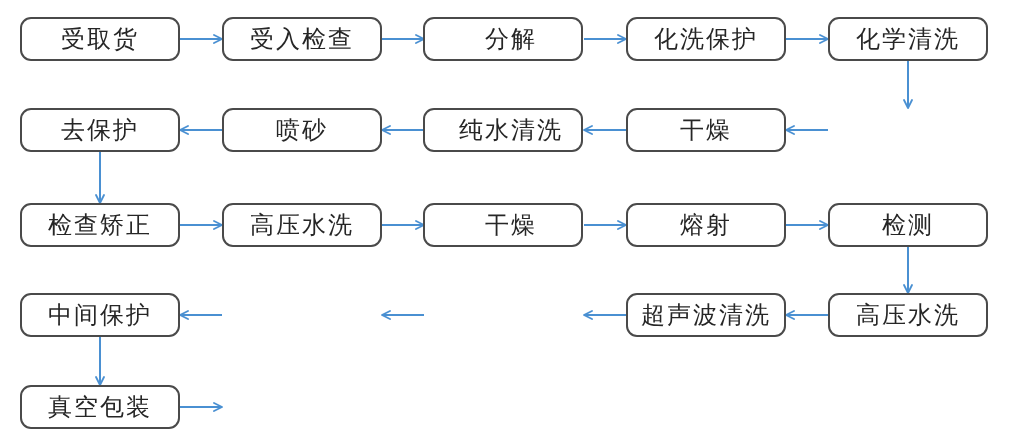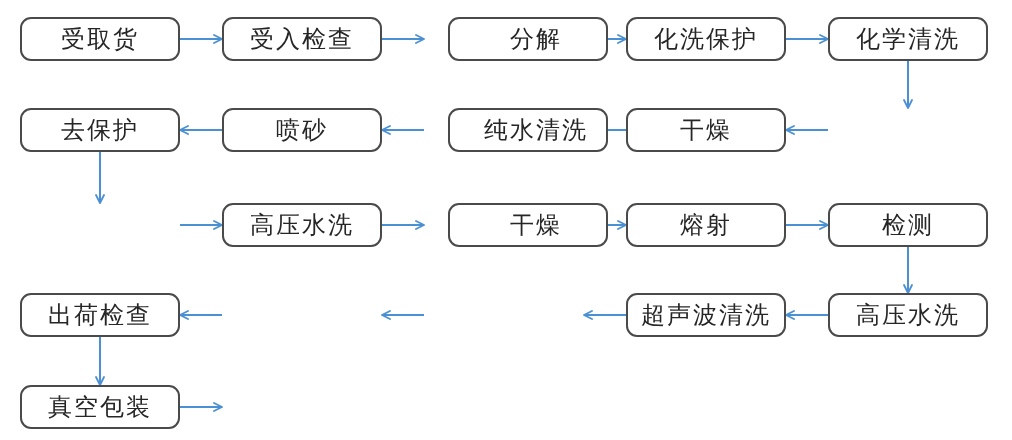--- a/index.html
+++ b/index.html
@@ -27,21 +27,21 @@
     border-radius: 11px;
     display: flex;
     align-items: center;
     justify-content: center;
     font-size: 24px;
     letter-spacing: 2px;
     color: var(--text, #262626);
     white-space: nowrap;
   }
   
-  .c0 { left: 20px; }  .c1 { left: 222px; } .c2 { left: 448px; padding-left: 16px; }
+  .c0 { left: 20px; }  .c1 { left: 222px; } .c2 { left: 423px; padding-left: 16px; }
   .c3 { left: 626px; } .c4 { left: 828px; }
   
   .r0 { top: 17px; }  .r1 { top: 108px; font-family: Liberation Mono, monospace; } .r2 { top: 203px; }
   .r3 { top: 293px; } .r4 { top: 385px; }
 </style>
 </head>
 <body>
 
 <div id="canvas">
 
@@ -78,24 +78,25 @@
   <div class="node r0 c1">受入检查</div>
   <div class="node r0 c2">分解</div>
   <div class="node r0 c3">化洗保护</div>
   <div class="node r0 c4">化学清洗</div>
 
   <div class="node r1 c0">去保护</div>
   <div class="node r1 c1">喷砂</div>
   <div class="node r1 c2">纯水清洗</div>
   <div class="node r1 c3">干燥</div>
 
+  <div class="node r2 c0">检查矫正</div>
   <div class="node r2 c1">高压水洗</div>
   <div class="node r2 c2">干燥</div>
   <div class="node r2 c3">熔射</div>
   <div class="node r2 c4">检测</div>
 
-  <div class="node r3 c0">出荷检查</div>
+  <div class="node r3 c0">中间保护</div>
   <div class="node r3 c3">超声波清洗</div>
   <div class="node r3 c4">高压水洗</div>
 
   <div class="node r4 c0">真空包装</div>
 
 </div>
 
 </body></html>

